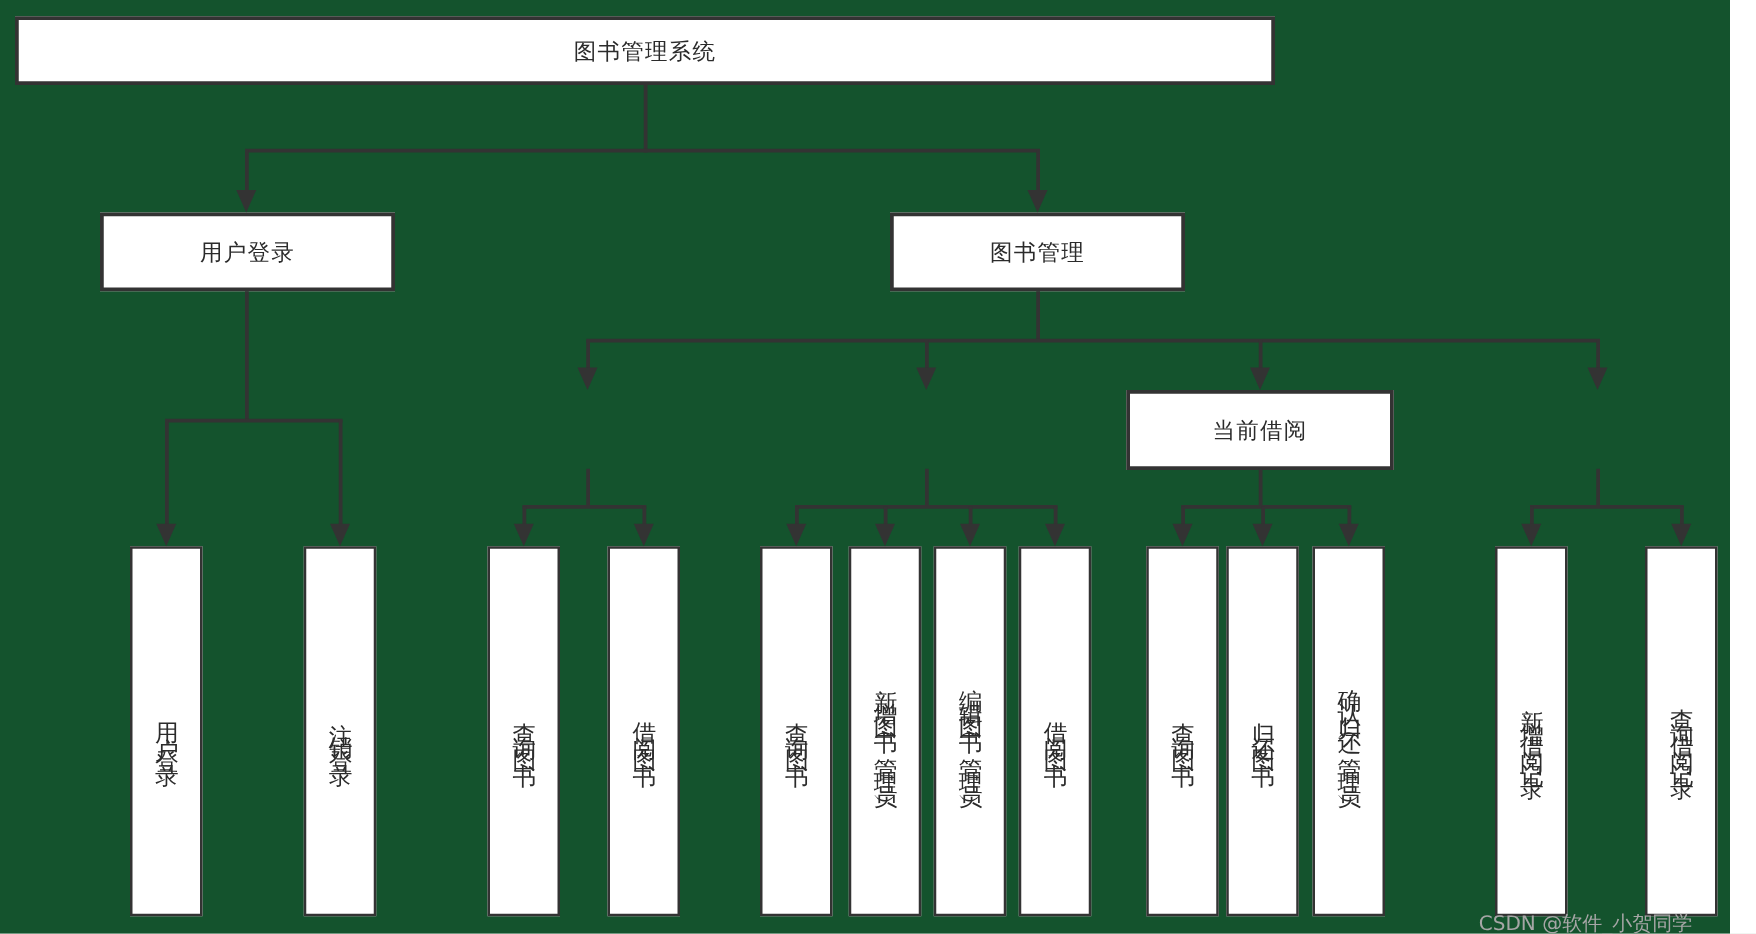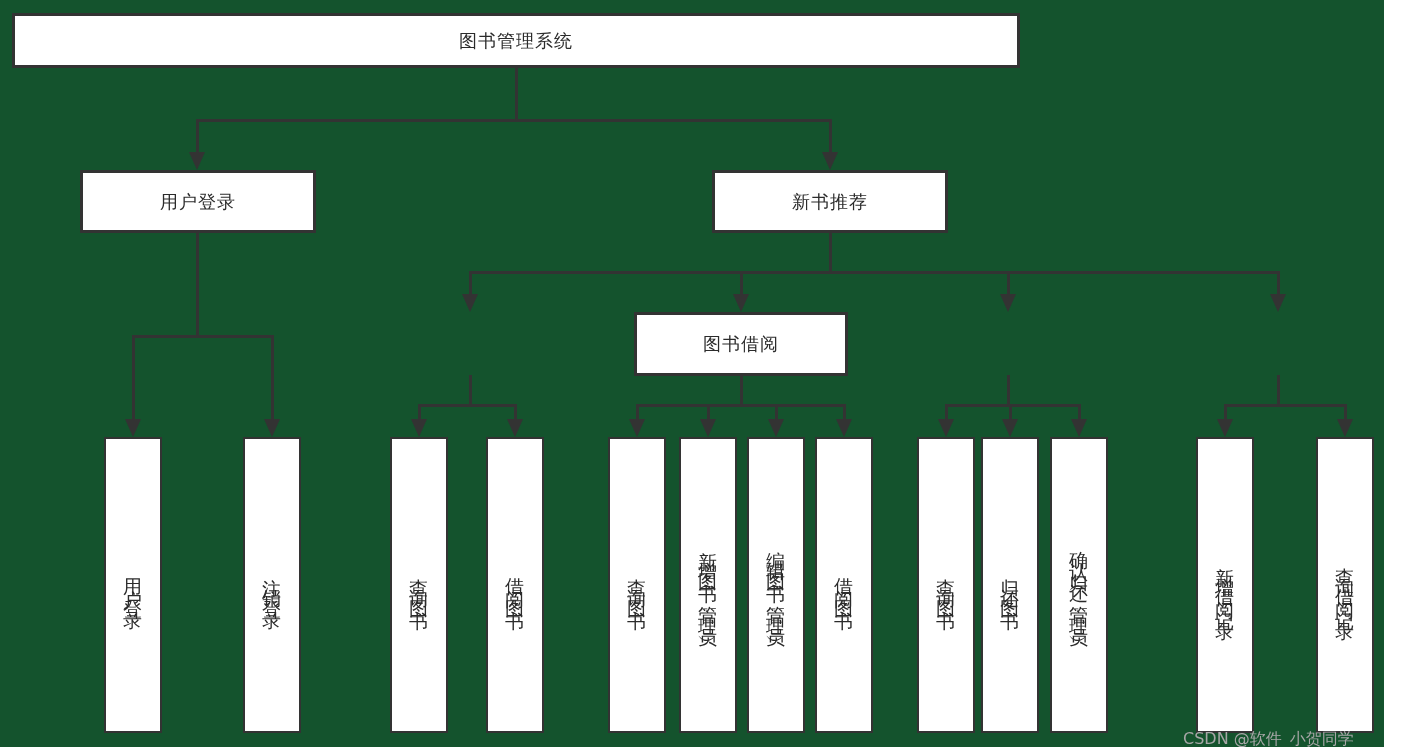--- a/index.html
+++ b/index.html
@@ -50,23 +50,23 @@
   }
 </style>
 </head>
 <body>
 
 <div class="diagram">
 
   <div class="box hbox" style="left:12px;top:13px;width:1008px;height:55px">图书管理系统</div>
 
   <div class="box hbox" style="left:80px;top:170px;width:236px;height:63px">用户登录</div>
-  <div class="box hbox" style="left:712px;top:170px;width:236px;height:63px">新书推荐</div>
+  <div class="box hbox" style="left:712px;top:170px;width:236px;height:63px">图书管理</div>
 
-  <div class="box hbox" style="left:634px;top:312px;width:214px;height:64px">图书借阅</div>
+  <div class="box hbox" style="left:901px;top:312px;width:214px;height:64px">当前借阅</div>
 
   <div class="box vbox" style="left:104px;top:437px;width:58px;height:296px">
       <span>用户登录</span>
     </div>
   <div class="box vbox" style="left:243px;top:437px;width:58px;height:296px">
       <span>注销登录</span>
     </div>
 
   <div class="box vbox" style="left:390px;top:437px;width:58px;height:296px">
       <span>查询图书</span>

